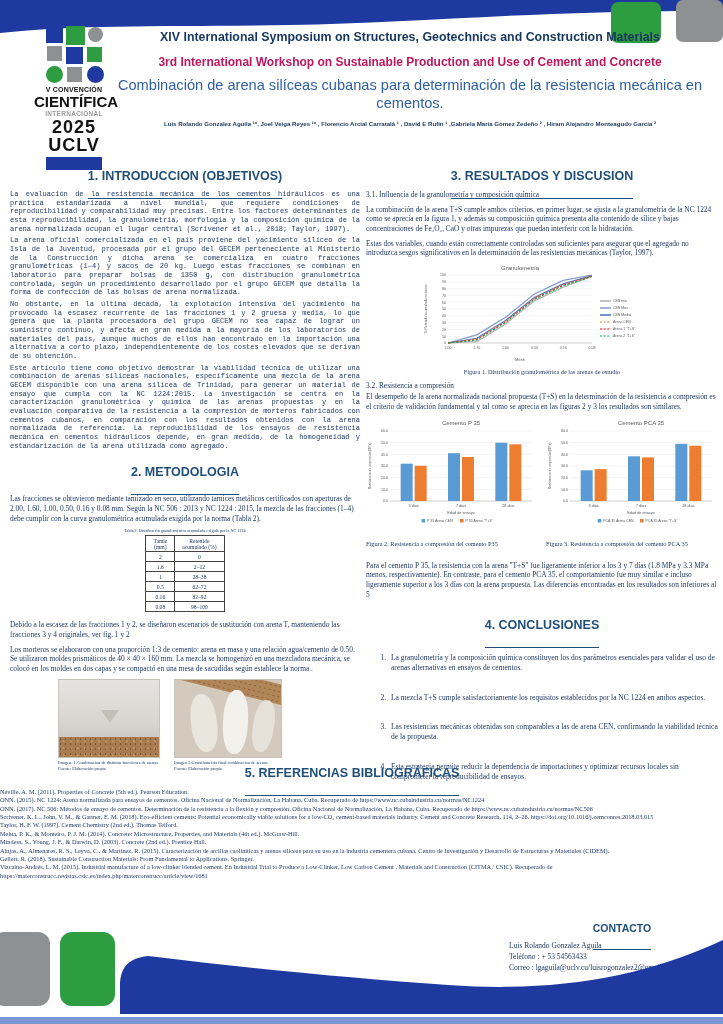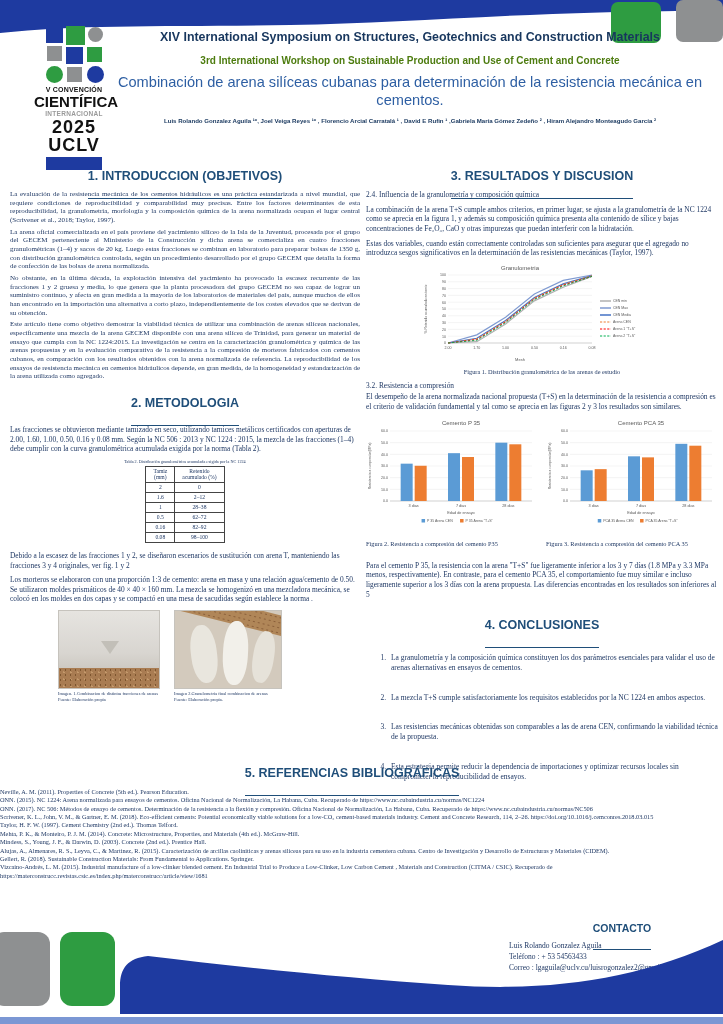--- a/index.html
+++ b/index.html
@@ -25,32 +25,32 @@
   .lg2{font-size:15px;font-weight:bold;}
   .lg3{font-size:6.5px;color:#9a9a9a;font-weight:bold;letter-spacing:.3px;}
   .lg4{font-size:18px;font-weight:bold;line-height:1;letter-spacing:1px;margin-top:1px;}
   .lg5{font-size:18px;font-weight:bold;line-height:1;letter-spacing:1px;}
   .lgbar{width:56px;height:13px;background:#1e3aa0;margin:3px auto 0 auto;}
 
   
   .header{position:absolute;left:112px;top:30px;width:596px;text-align:center;}
   .h1{font-size:12.4px;font-weight:bold;color:#17365d;}
   .h2{font-size:11.6px;font-weight:bold;color:#17365d;margin-top:7px;}
-  .h3{font-size:10px;font-weight:bold;color:#4d7c0f;margin-top:11px;}
+  .h3{font-size:12px;font-weight:bold;color:#be185d;margin-top:11px;}
   .htitle{font-size:14.6px;color:#2e5fa3;margin-top:7px;line-height:1.25;}
   .hauthors{font-size:6.1px;font-weight:bold;color:#17365d;margin-top:8px;}
 
   
   .col{position:absolute;top:166px;}
   .col.left{left:10px;width:350px;}
   .col.right{left:366px;width:352px;}
   .shead{text-align:center;margin-bottom:6px;}
   .shead span{font-size:12.5px;font-weight:bold;color:#1f4e79;border-bottom:1.3px solid #1f4e79;padding-bottom:15px;}
   .shead.small span{font-size:10.5px;}
-  p.just{font-family:Liberation Serif, serif;font-size:7px;line-height:1.24;text-align:justify;margin:0 0 3px 0;}
+  p.just{font-family:Liberation Mono, monospace;font-size:7px;line-height:1.24;text-align:justify;margin:0 0 3px 0;}
   p.met{font-family:"Liberation Serif",serif;font-size:7.4px;line-height:1.3;margin:0 0 5px 0;}
   .mt8{margin-top:8px !important;}
   .tcap{font-family:"Liberation Serif",serif;font-size:4.2px;text-align:center;margin-top:2px;}
   table.gtable{border-collapse:collapse;margin:2px auto 4px auto;font-family:"Liberation Serif",serif;font-size:5.6px;}
   table.gtable th,table.gtable td{border:0.7px solid #444;padding:1.5px 7px;text-align:center;white-space:pre-line;font-weight:normal;}
   .photos{display:flex;gap:14px;margin:6px 0 0 48px;}
   .photo{position:relative;overflow:hidden;border:1px solid #c6c3bd;}
   .photo.bag{width:100px;height:77px;background:linear-gradient(180deg,#e6e4e0 0%,#d8d5d0 55%,#cdc9c2 75%);}
   .bag-sand{position:absolute;left:0;bottom:0;width:100%;height:20px;background:#a97c52;
     background-image:radial-gradient(circle at 30% 40%,#7d562f 12%,transparent 14%),radial-gradient(circle at 70% 60%,#c49a6c 12%,transparent 14%);
@@ -183,21 +183,21 @@
           <div class="blob b3"></div>
         </div>
         <div class="pcap">Imagen  2.Granulometria  final  combinacion  de arenas
 Fuente: Elaboración  propia.</div>
       </div>
     </div>
   </div>
 
   <div class="col right">
     <div class="shead"><span>3. RESULTADOS Y DISCUSION</span></div>
-    <p class="met">2.4. Influencia de la granulometría y composición química</p>
+    <p class="met">3.1. Influencia de la granulometría y composición química</p>
     <p class="met">La combinación de la arena T+S cumple ambos criterios, en primer lugar, se ajusta a la granulometría de la NC 1224 como se aprecia en la figura 1, y además su composición química presenta alta contenido de sílice y bajas concentraciones de Fe₂O₃, CaO y otras impurezas que puedan interferir con la hidratación.</p>
     <p class="met">Estas dos variables, cuando están correctamente controladas son suficientes para asegurar que el agregado no introduzca sesgos significativos  en la determinación de las resistencias mecánicas (Taylor, 1997).</p>
     <div id="chart-granulometria" class="chart-line"><svg width="240" height="100" viewBox="0 0 240 100">
           <text x="98" y="7" font-size="6" fill="#595959" font-family="Liberation Sans, sans-serif" text-anchor="middle">Granulometria</text>
           <line x1="26" x2="170" y1="80" y2="80" stroke="#e2e2e2" stroke-width="0.4"></line>
           <text x="24" y="81.3" font-size="3.6" fill="#595959" font-family="Liberation Sans, sans-serif" text-anchor="end">0</text>
           <line x1="26" x2="170" y1="73.2" y2="73.2" stroke="#e2e2e2" stroke-width="0.4"></line>
           <text x="24" y="74.5" font-size="3.6" fill="#595959" font-family="Liberation Sans, sans-serif" text-anchor="end">10</text>
           <line x1="26" x2="170" y1="66.4" y2="66.4" stroke="#e2e2e2" stroke-width="0.4"></line>
           <text x="24" y="67.7" font-size="3.6" fill="#595959" font-family="Liberation Sans, sans-serif" text-anchor="end">20</text>

